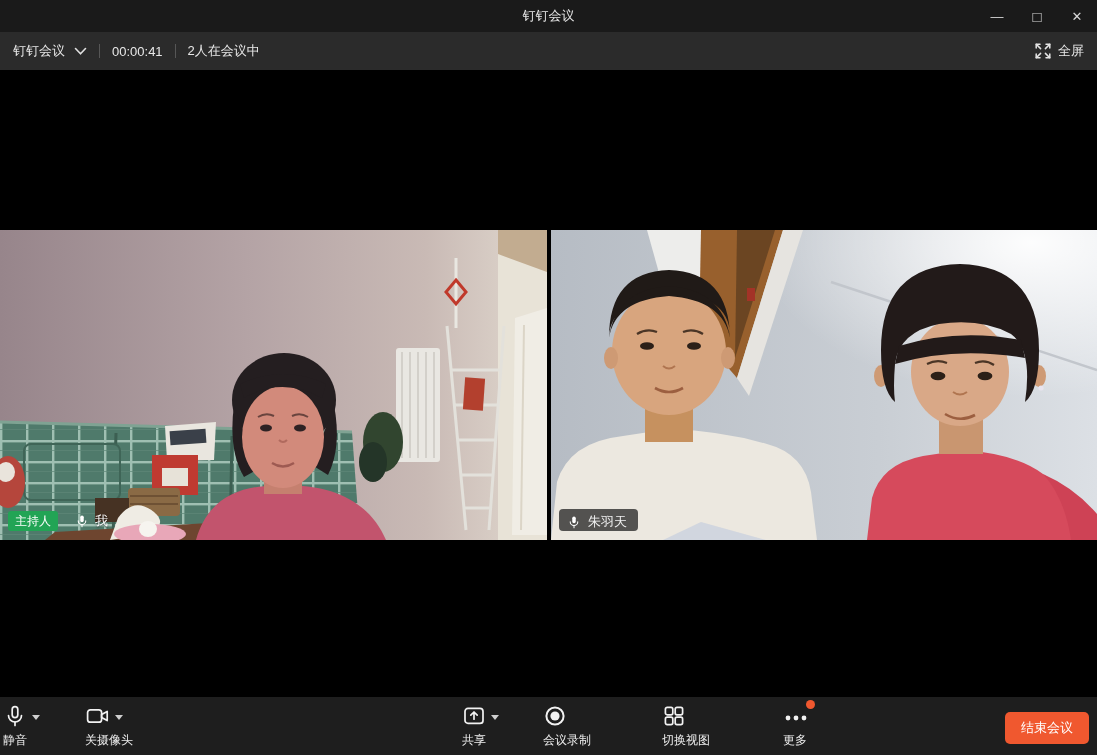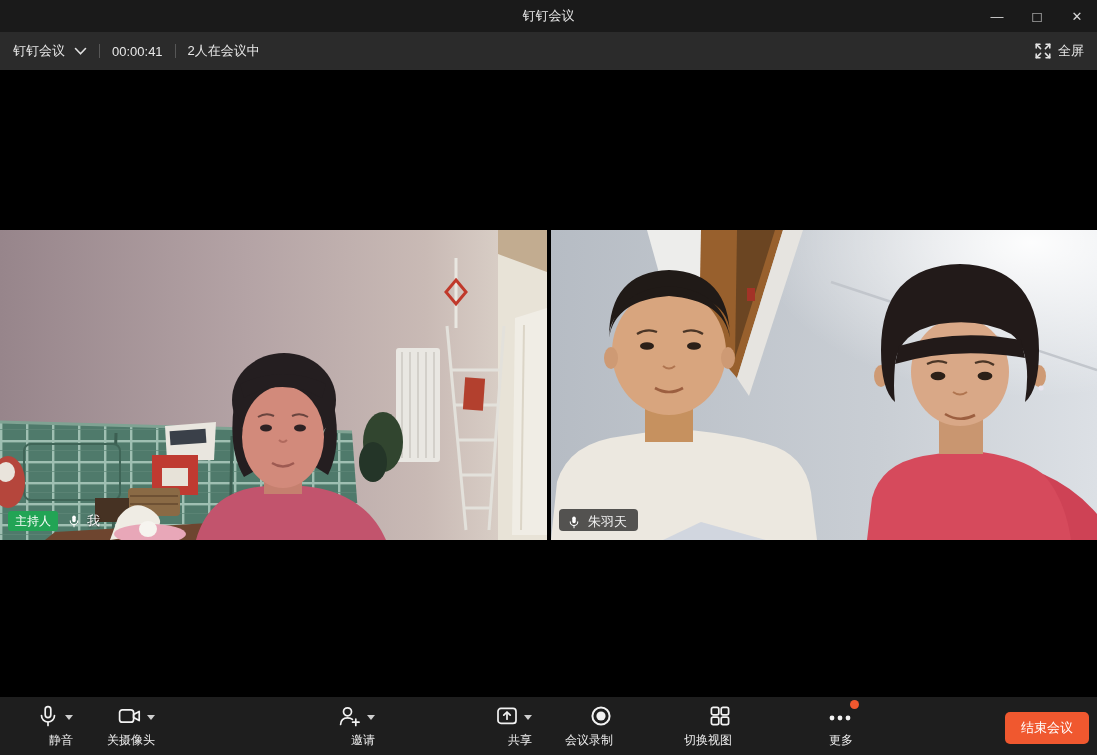--- a/index.html
+++ b/index.html
@@ -20,28 +20,28 @@
   .mb-sep { width:1px; height:14px; background:#565656; margin:0 12px; }
   .mb-right { display:flex; align-items:center; gap:7px; font-size:13px; color:#E8E8E8; }
 
   
   .stage { position:absolute; top:70px; left:0; right:0; height:627px; background:#000; }
   .tile { position:absolute; top:160px; height:310px; overflow:hidden; background:#1a1a1a; }
   .tile-left { left:0; width:547px; }
   .tile-right { left:551px; width:546px; }
   .tile svg.scene { position:absolute; inset:0; width:100%; height:100%; display:block; }
 
-  .overlay { position:absolute; left:8px; bottom:9px; display:flex; align-items:center; gap:9px; z-index:5; }
+  .overlay { position:absolute; left:8px; bottom:9px; display:flex; align-items:center; gap:17px; z-index:5; }
   .host-badge { background:#22A455; color:#fff; font-size:12px; line-height:16px; padding:2px 7px; border-radius:3px; }
   .name-plain { display:flex; align-items:center; gap:6px; font-size:13px; color:#fff; text-shadow:0 1px 2px rgba(0,0,0,.7); }
   .name-pill { background:rgba(40,40,40,.78); border-radius:4px; padding:4px 11px 0 8px; display:flex; align-items:center; gap:7px; font-size:13px; color:#F0F0F0; }
 
   
   .toolbar { position:absolute; bottom:0; left:0; right:0; height:58px; background:#1E1E1E; z-index:30; }
-  .tb-btn { position:absolute; top:3px; width:70px; height:53px; display:flex; flex-direction:column; align-items:flex-end; cursor:default; }
+  .tb-btn { position:absolute; top:3px; width:70px; height:53px; display:flex; flex-direction:column; align-items:flex-start; cursor:default; }
   .tb-icon-row { height:32px; display:flex; align-items:center; gap:5px; }
   .caret { width:0; height:0; border-left:4px solid transparent; border-right:4px solid transparent; border-top:5px solid #CFCFCF; margin-top:3px; }
   .tb-label { font-size:12px; color:#EDEDED; line-height:15px; white-space:nowrap; margin-top:1px; }
   .icon-wrap { position:relative; display:flex; align-items:center; }
   .notif-dot { position:absolute; top:-4px; right:-6px; width:9px; height:9px; border-radius:50%; background:#F0582F; }
   .end-btn { position:absolute; right:8px; top:15px; width:84px; height:32px; background:#F0582F; border:none; border-radius:5px; color:#fff; font-size:13px; font-family:"Liberation Sans", sans-serif; cursor:default; }
 
   svg .st { fill:none; stroke:#F2F2F2; stroke-width:1.7; stroke-linecap:round; stroke-linejoin:round; }
   svg .st-thick { fill:none; stroke:#F2F2F2; stroke-width:2; stroke-linecap:round; stroke-linejoin:round; }
 </style>
@@ -271,32 +271,20 @@
     <div class="tb-icon-row">
       <svg width="25" height="24" viewBox="0 0 25 24">
         <rect class="st" x="2.6" y="5.8" width="14" height="12.4" rx="2.8"></rect>
         <polygon class="st" points="16.6,10.6 22.2,7.4 22.2,16.6 16.6,13.4"></polygon>
       </svg>
       <span class="caret"></span>
     </div>
     <span class="tb-label">关摄像头</span>
   </div>
 
-  <div class="tb-btn" style="left:305px">
-    <div class="tb-icon-row">
-      <svg width="24" height="24" viewBox="0 0 24 24">
-        <circle class="st" cx="9.5" cy="7.8" r="4"></circle>
-        <path class="st" d="M2.6 20.5 Q3 13.8 9.5 13.8 Q12.6 13.8 14.4 15.4"></path>
-        <line class="st" x1="14.6" y1="18.2" x2="21" y2="18.2"></line>
-        <line class="st" x1="17.8" y1="15" x2="17.8" y2="21.4"></line>
-      </svg>
-      <span class="caret"></span>
-    </div>
-    <span class="tb-label">邀请</span>
-  </div>
 
 
   <div class="tb-btn" style="left:462px">
     <div class="tb-icon-row">
       <svg width="24" height="24" viewBox="0 0 24 24">
         <rect class="st" x="3" y="4.4" width="18" height="15" rx="3"></rect>
         <line class="st" x1="12" y1="15.2" x2="12" y2="8.6"></line>
         <polyline class="st" points="8.8,11.2 12,8 15.2,11.2"></polyline>
       </svg>
       <span class="caret"></span>

